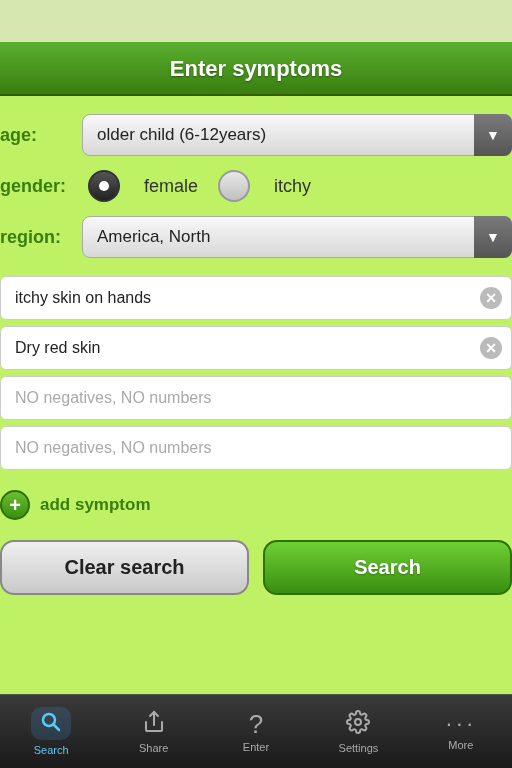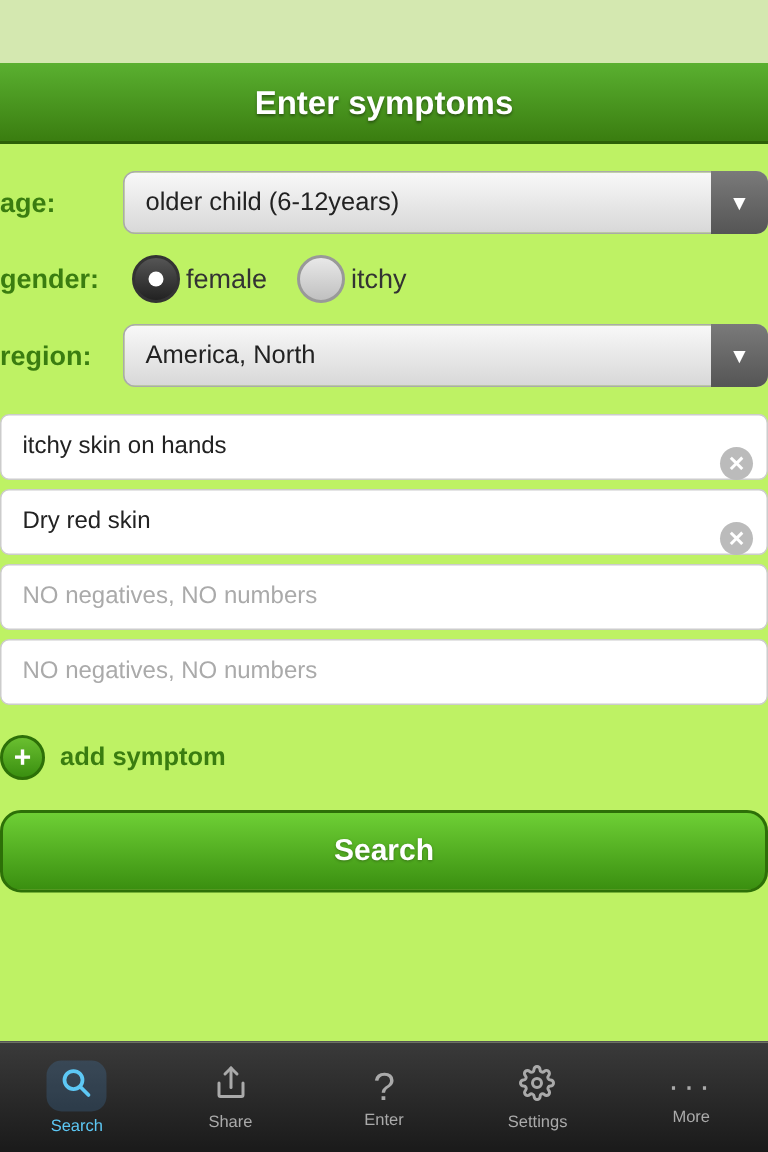--- a/index.html
+++ b/index.html
@@ -94,21 +94,21 @@
       gap: 16px;
     }
     .radio-group {
       display: flex;
       align-items: center;
       gap: 20px;
     }
     .radio-option {
       display: flex;
       align-items: center;
-      gap: 4px;
+      gap: 24px;
       cursor: pointer;
     }
     .radio-circle {
       width: 32px;
       height: 32px;
       border-radius: 50%;
       border: 2px solid #999;
       background: linear-gradient(to bottom, #e8e8e8, #c0c0c0);
       display: flex;
       align-items: center;
@@ -132,21 +132,21 @@
     
     .symptoms-section {
       display: flex;
       flex-direction: column;
       gap: 6px;
       margin-top: 4px;
     }
     .symptom-input-row {
       position: relative;
       display: flex;
-      align-items: flex-end;
+      align-items: center;
     }
     .symptom-input {
       width: 100%;
       background: white;
       border: 1px solid #ccc;
       border-radius: 6px;
       padding: 12px 40px 12px 14px;
       font-size: 16px;
       color: #222;
       outline: none;
@@ -342,20 +342,21 @@
       <input class="symptom-input" type="text" placeholder="NO negatives, NO numbers" style="">
     </div>
   </div>
 
   <div class="add-symptom-row">
     <div class="add-icon">+</div>
     <span class="add-symptom-label">add symptom</span>
   </div>
 
   <div class="action-row">
+    <div class="btn-clear">Clear search</div>
     <div class="btn-search">Search</div>
   </div>
 
 </div>
 
 <div class="tab-bar">
 
   <div class="tab-item active">
     <div class="tab-search-bg">
       <span class="tab-icon" style="color:#5dc8f5;">

